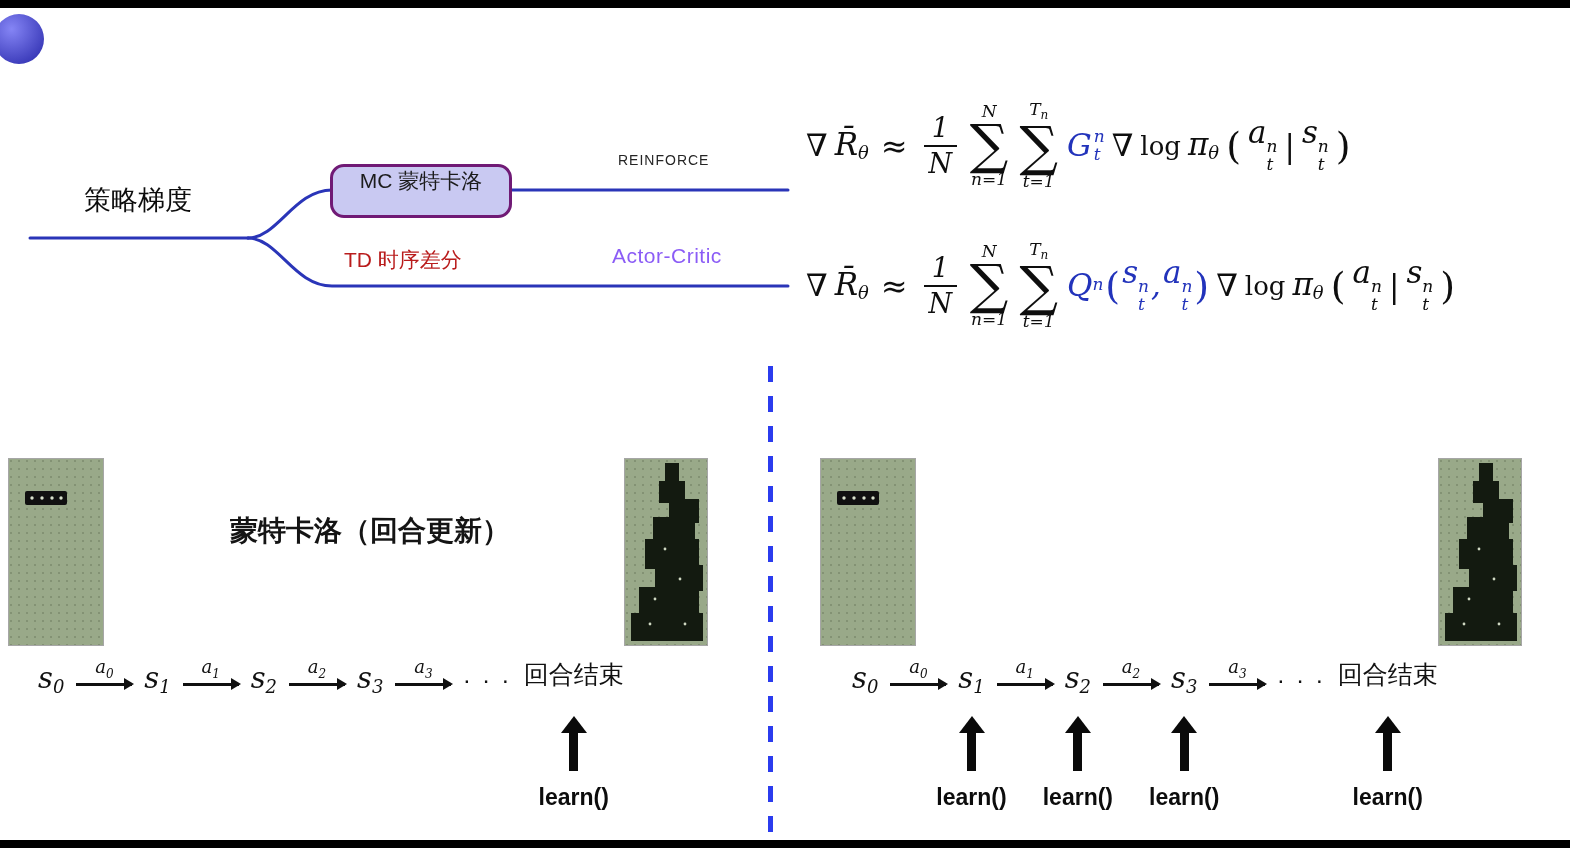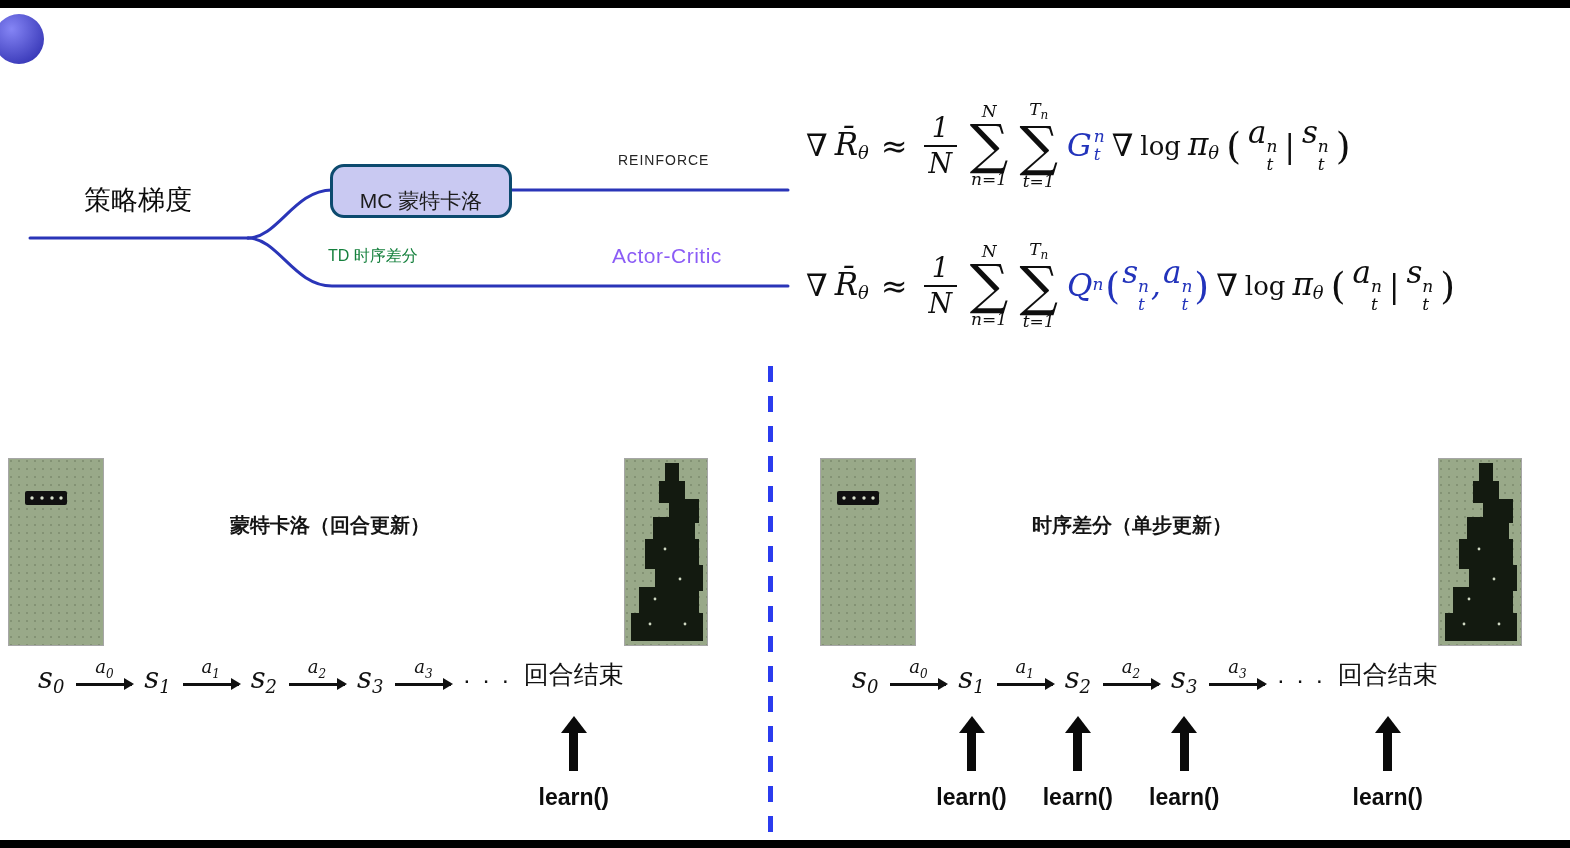--- a/index.html
+++ b/index.html
@@ -9,23 +9,23 @@
   .bar{position:absolute;left:0;width:100%;height:8px;background:#000}
   .bar.top{top:0}.bar.bottom{bottom:0}
   .ball{position:absolute;left:-6px;top:14px;width:50px;height:50px;border-radius:50%;
         background:radial-gradient(circle at 35% 30%,#8585f5,#2525a8)}
   .title{position:absolute;left:46px;top:34px;font-size:40px;font-weight:500;color:#3a3a3a;letter-spacing:1px}
 
   
   .root-label{position:absolute;left:84px;top:182px;font-size:27px;font-weight:400;color:#0d0d0d}
   .branch-svg{position:absolute;left:0;top:140px}
   .mc-box{position:absolute;left:330px;top:164px;width:182px;height:54px;background:#c9c9f2;
-          border:3px solid #0c4a6e;border-radius:14px;display:flex;align-items:flex-end;justify-content:center;
+          border:3px solid #701a75;border-radius:14px;display:flex;align-items:flex-start;justify-content:center;
           font-size:21px;color:#1c1c1c}
-  .td-label{position:absolute;left:328px;top:246px;font-size:16px;color:#15803d}
+  .td-label{position:absolute;left:344px;top:246px;font-size:21px;color:#b91c1c}
   .reinforce{position:absolute;left:618px;top:152px;font-size:14px;color:#252525;letter-spacing:1px}
   .actor-critic{position:absolute;left:612px;top:244px;font-size:21px;color:#8b5cf6;letter-spacing:.5px}
 
   
   .formula{position:absolute;display:flex;align-items:center;gap:7px;
            font-family:"DejaVu Serif",serif;font-style:italic;color:#0e0e0e}
   .f1{left:806px;top:100px}
   .f2{left:806px;top:240px}
   .m-main{font-size:31px;line-height:1}
   .upright{font-style:normal}
@@ -44,21 +44,21 @@
   .vbar{font-style:normal;font-size:31px}
   .blue-grp{display:inline-flex;align-items:center;gap:2px;color:#2233bb}
   .ss{display:inline-flex;flex-direction:column;font-size:17px;line-height:1.05;vertical-align:-9px}
   .ss span{display:block}
   .m-sup{font-size:17px}
 
   
   .divider{position:absolute;left:768px;top:366px;width:5px;height:474px;
            background:repeating-linear-gradient(to bottom,#2b3cee 0 16px,transparent 16px 30px)}
   .board{position:absolute;border:1px solid rgba(0,0,0,.35);line-height:0}
-  .caption{position:absolute;font-size:20px;font-weight:600;color:#141414}
+  .caption{position:absolute;font-size:28px;font-weight:600;color:#141414}
 
   .seq-row{position:absolute;display:flex;align-items:flex-start;gap:12px}
   .seq-unit{display:flex;flex-direction:column;align-items:center;position:relative}
   .tok{height:50px;display:flex;align-items:flex-end;font-family:"DejaVu Serif",serif;
        font-style:italic;font-size:29px;padding-bottom:3px}
   .tok sub{font-size:18px;transform:translateY(2px)}
   .arrow-tok{flex-direction:column;align-items:center;justify-content:flex-end;padding-bottom:12px;gap:3px}
   .alabel{font-size:18px;line-height:1}
   .alabel sub{font-size:12px}
   .h-arrow{position:relative;width:56px;height:3px;background:#101010}
@@ -307,21 +307,20 @@
         </defs>
       <rect width="94" height="186" fill="url(#dotsC)"></rect>
       <rect x="16" y="32" width="42" height="14" rx="2" fill="#101010"></rect>
       <circle cx="23" cy="39" r="1.7" fill="#d8e0cc"></circle>
         <circle cx="33" cy="39" r="1.7" fill="#d8e0cc"></circle>
       <circle cx="43" cy="39" r="1.7" fill="#d8e0cc"></circle>
         <circle cx="52" cy="39" r="1.7" fill="#d8e0cc"></circle>
     </svg>
   </div>
 
-  <div class="caption" style="left:1032px;top:512px">时序差分（单步更新）</div>
 
   <div class="board" style="left:1438px;top:458px">
     <svg width="82" height="186" viewBox="0 0 82 186">
       <defs>
           <pattern id="dotsD" width="8" height="8" patternUnits="userSpaceOnUse">
         <rect width="8" height="8" fill="#99a989"></rect>
             <circle cx="2" cy="2" r="1" fill="#7b8b6d"></circle>
       </pattern>
         </defs>
       <rect width="82" height="186" fill="url(#dotsD)"></rect>

